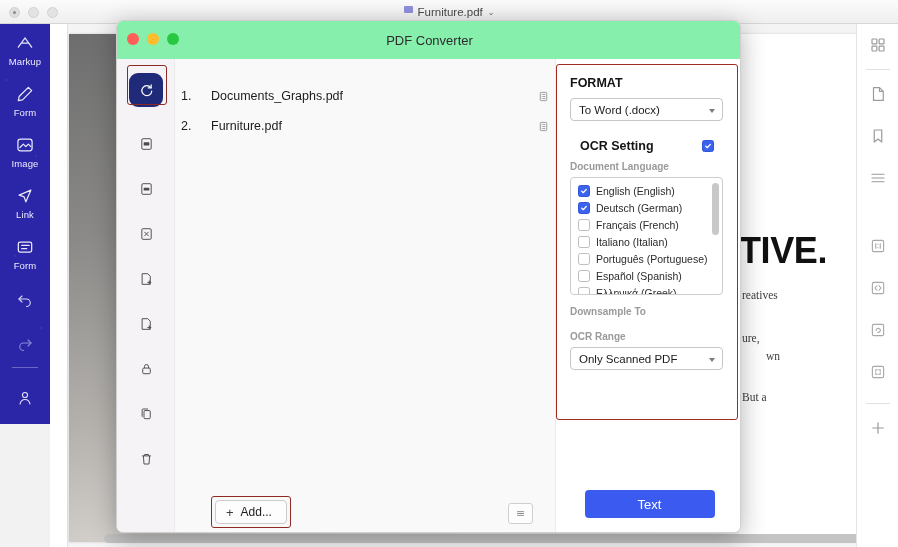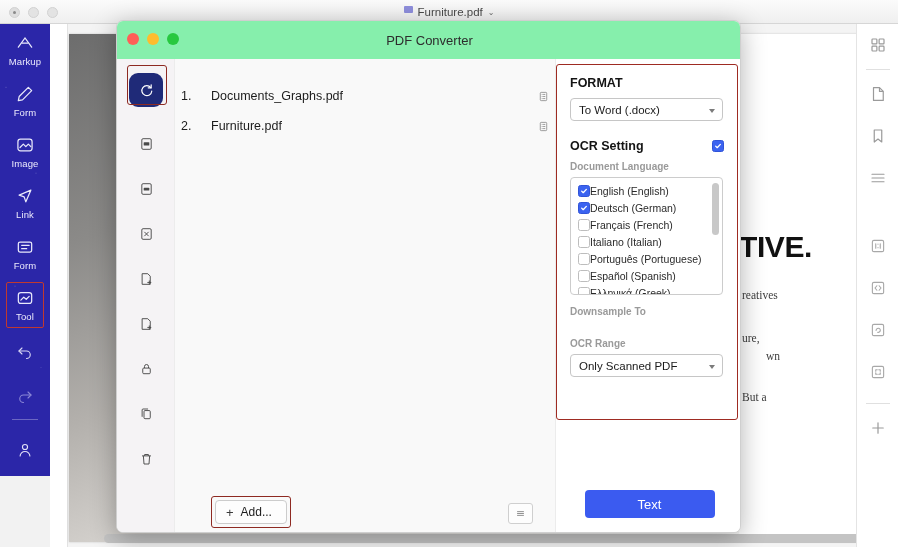--- a/index.html
+++ b/index.html
@@ -45,21 +45,21 @@
   .os-title-icon {
     width: 9px; height: 7px; background: #8e8edc; border-radius: 1px;
     position: relative; top: -3px;
   }
   .os-title-text { font-size: 11.5px; color: #4a4a4a; }
   .os-title-chevron { font-size: 8px; color: #6a6a6a; }
 
   
   .left-nav {
     position: absolute; top: 24px; left: 0;
-    width: 50px; height: 452px;
+    width: 50px; height: 400px;
     background: #2b26a8;
     overflow: hidden;
   }
   .left-nav::before {
     content: ""; position: absolute; inset: 0;
     background-image:
       radial-gradient(circle at 12% 14%, rgba(255,255,255,.10) 0.6px, transparent 1px),
       radial-gradient(circle at 72% 33%, rgba(255,255,255,.08) 0.6px, transparent 1px),
       radial-gradient(circle at 30% 58%, rgba(255,255,255,.08) 0.6px, transparent 1px),
       radial-gradient(circle at 82% 76%, rgba(255,255,255,.07) 0.6px, transparent 1px);
@@ -132,21 +132,21 @@
     border-radius: 50%; background: rgba(140,60,50,.45);
     top: 318px; left: 640px;
   }
   .doc-text {
     position: absolute; top: 0; left: 670px;
     width: 126px; height: 508px;
     padding: 0;
   }
   .doc-headline {
     position: absolute; top: 196px; left: 0;
-    font-size: 30px; font-weight: bold;
+    font-size: 36px; font-weight: bold;
     color: #111; letter-spacing: -.4px;
     font-family: "Liberation Sans", sans-serif;
   }
   .doc-line {
     position: absolute; left: 3px;
     font-family: "Liberation Serif", serif;
     font-size: 11.5px; color: #3d3d3d;
   }
   .doc-l1 { top: 255px; }
   .doc-l2 { top: 298px; }
@@ -298,21 +298,21 @@
     width: 182px; height: 356px;
     border: 1.8px solid #9e2b22; border-radius: 3px;
   }
   .panel-inner { position: absolute; top: 5px; left: 0; width: 182px; padding: 12px 14px 0; }
   .panel-h {
     font-size: 12.5px; font-weight: bold; color: #141414;
     margin-bottom: 8px;
   }
   .panel-h-row {
     display: flex; align-items: center; justify-content: space-between;
-    margin: 18px 0 8px;
+    margin: 18px 10px 8px;
   }
   .panel-h-row .panel-h { margin: 0; }
   .sel {
     position: relative;
     width: 153px; height: 23px;
     background: #ffffff; border: 1px solid #c6c6c6; border-radius: 4px;
     display: flex; align-items: center;
     padding: 0 18px 0 8px;
     font-size: 11.5px; color: #1a1a1a;
   }
@@ -334,21 +334,21 @@
     font-size: 10px; color: #9a9a9a; margin: 3px 0 5px; font-weight: bold;
   }
   .lang-box {
     position: relative;
     width: 153px; height: 118px;
     background: #ffffff; border: 1px solid #cccccc; border-radius: 4px;
     overflow: hidden;
     padding: 4px 0 0 0;
   }
   .lang-row {
-    display: flex; align-items: center; 
+    display: flex; align-items: center; gap: 6px;
     height: 17px; padding-left: 7px;
     font-size: 10.5px; color: #2a2a2a;
   }
   .lang-scroll {
     position: absolute; right: 3px; top: 5px;
     width: 7px; height: 52px;
     background: #c8c8c8; border-radius: 4px;
   }
   .apply-wrap {
     position: absolute; left: 0; bottom: 0;
@@ -423,29 +423,20 @@
     <div class="nav-item">
       <span class="ico">
         <svg viewBox="0 0 24 24" fill="none" stroke="#e9e9fb" stroke-width="1.5" stroke-linejoin="round">
           <rect x="4" y="6" width="16" height="12" rx="2"></rect>
           <path d="M8 10 h9 M8 14 h6" stroke-linecap="round"></path>
         </svg>
       </span>
       <span class="nav-label">Form</span>
     </div>
 
-    <div class="nav-item selected">
-      <span class="ico">
-        <svg viewBox="0 0 24 24" fill="none" stroke="#e9e9fb" stroke-width="1.5" stroke-linejoin="round">
-          <rect x="4" y="5.5" width="16" height="13" rx="3"></rect>
-          <path d="M7 14.5 l3.5-3.5 3 2.5 3.5-3.5" stroke-linecap="round"></path>
-        </svg>
-      </span>
-      <span class="nav-label">Tool</span>
-    </div>
 
     <div class="nav-bottom">
       <div class="nav-simple">
         <svg viewBox="0 0 24 24" fill="none" stroke="#d9d8f4" stroke-width="1.5" stroke-linecap="round" stroke-linejoin="round">
           <path d="M8 8 L4 12 l4 4"></path>
             <path d="M4 12 h10 a5 5 0 0 1 0 10"></path>
         </svg>
       </div>
       <div class="nav-simple">
         <svg viewBox="0 0 24 24" fill="none" stroke="#8b87d6" stroke-width="1.5" stroke-linecap="round" stroke-linejoin="round">
@@ -706,21 +697,21 @@
           </div>
           <div class="lang-row">
             <span class="cb off"></span>
             <span>Ελληνικά (Greek)</span>
           </div>
           <div class="lang-scroll"></div>
         </div>
 
         <div class="sub-label" style="margin-top:11px">Downsample To</div>
 
-        <div class="sub-label" style="margin-top:21px">OCR Range</div>
+        <div class="sub-label" style="margin-top:14px">OCR Range</div>
         <div class="sel">
           <span>Only Scanned PDF</span>
           <span class="caret"></span>
         </div>
       </div>
 
       <div class="apply-wrap">
         <div class="apply-btn">Text</div>
       </div>
     </div>

